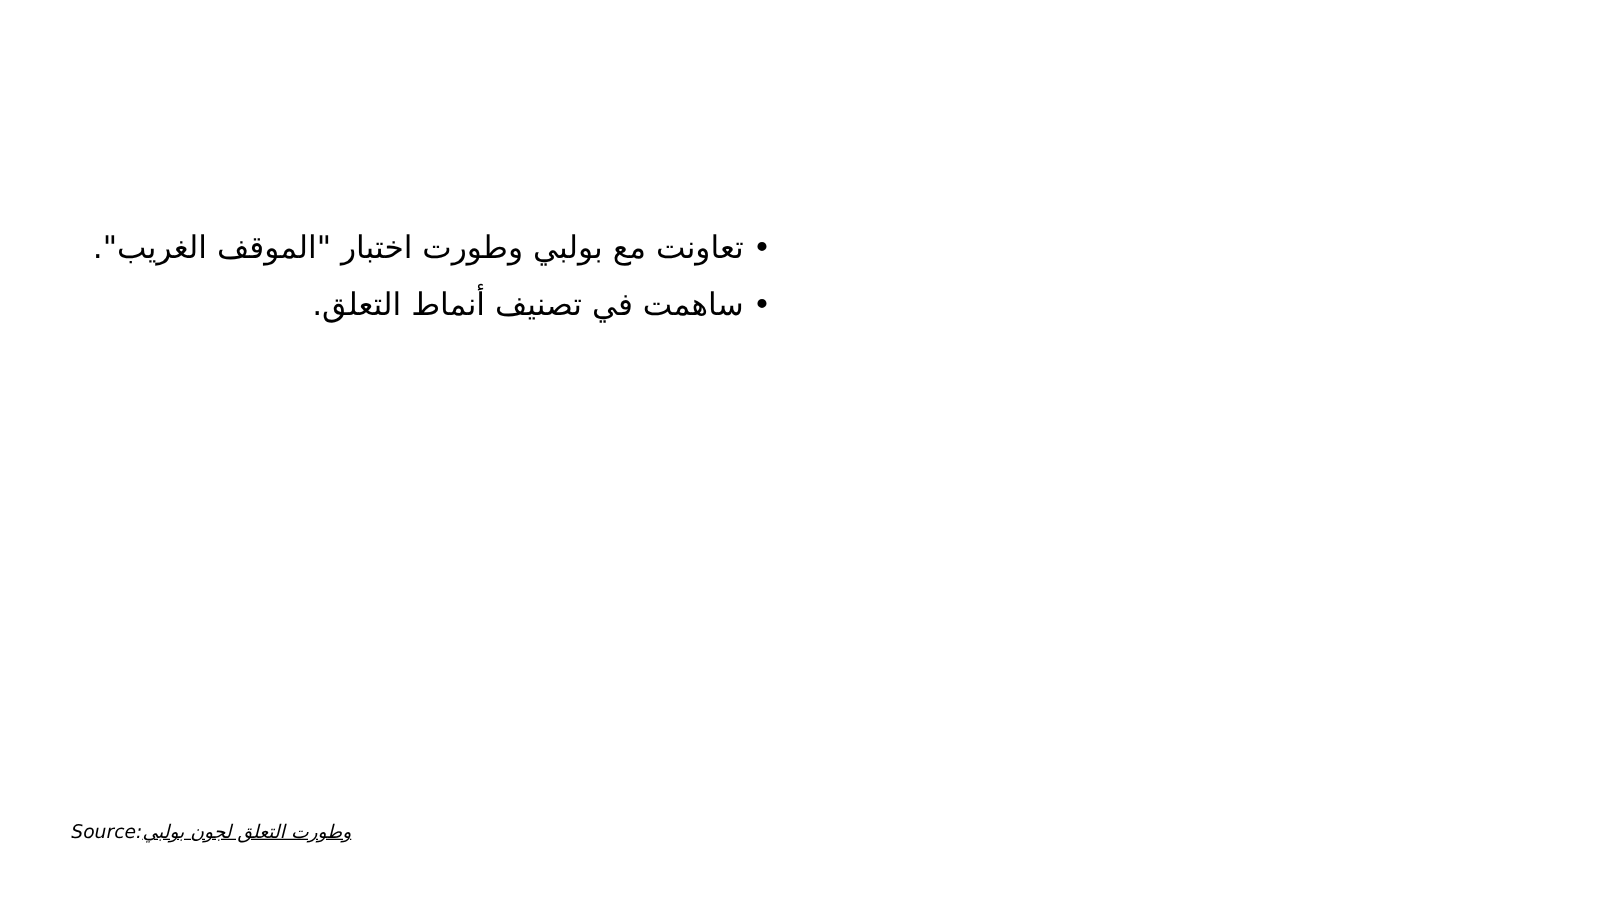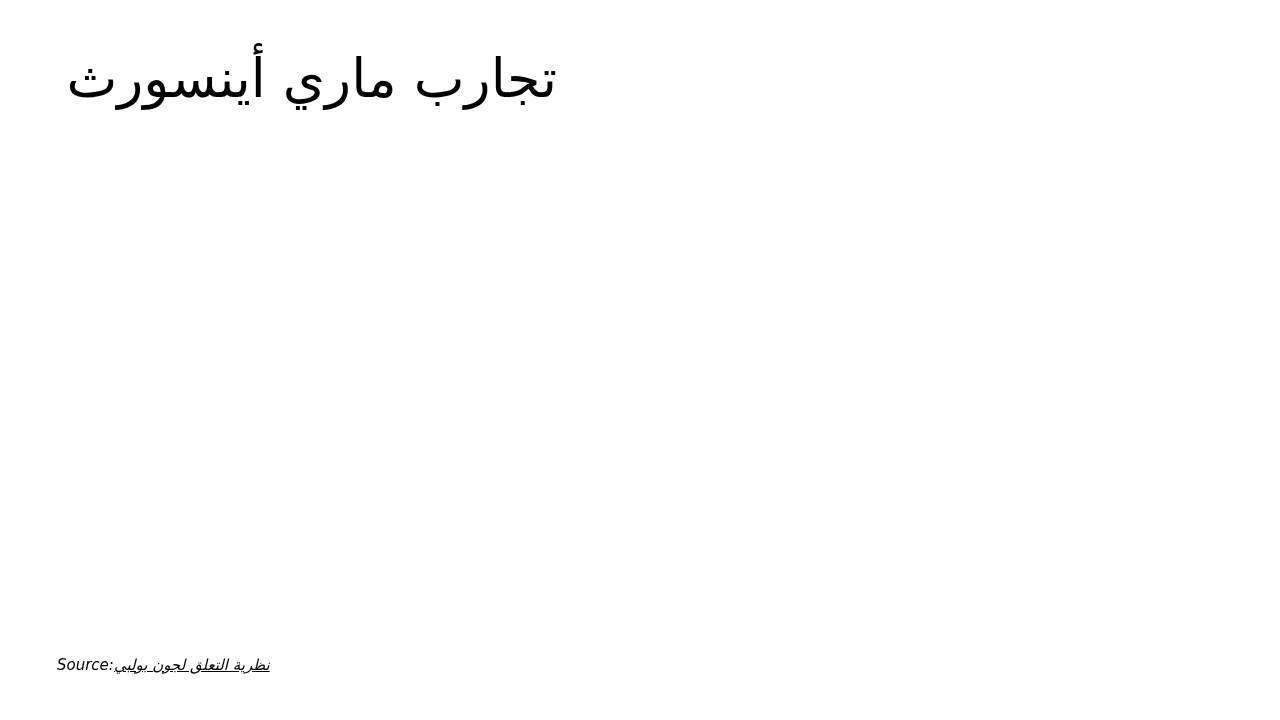--- a/index.html
+++ b/index.html
@@ -74,22 +74,23 @@
     color: #000000;
     direction: rtl;
     unicode-bidi: embed;
   }
 </style>
 </head>
 <body>
 
 <div class="slide">
 
-  <div class="title-box">
-    <div class="slide-title-text" style="font-size:54px; line-height:1.16;">تجارب ماري أينسورث</div>
+
+  <div class="body-box">
+    <p class="bullet">تعاونت مع بولبي وطورت اختبار "الموقف الغريب".</p>
+    <p class="bullet">ساهمت في تصنيف أنماط التعلق.</p>
   </div>
 
-
   <div class="source">
-    <span class="src-label">Source:</span><span class="src-link">نظرية التعلق لجون بولبي</span>
+    <span class="src-label">Source:</span><span class="src-link">وطورت التعلق لجون بولبي</span>
   </div>
 
 </div>
 
 </body></html>

